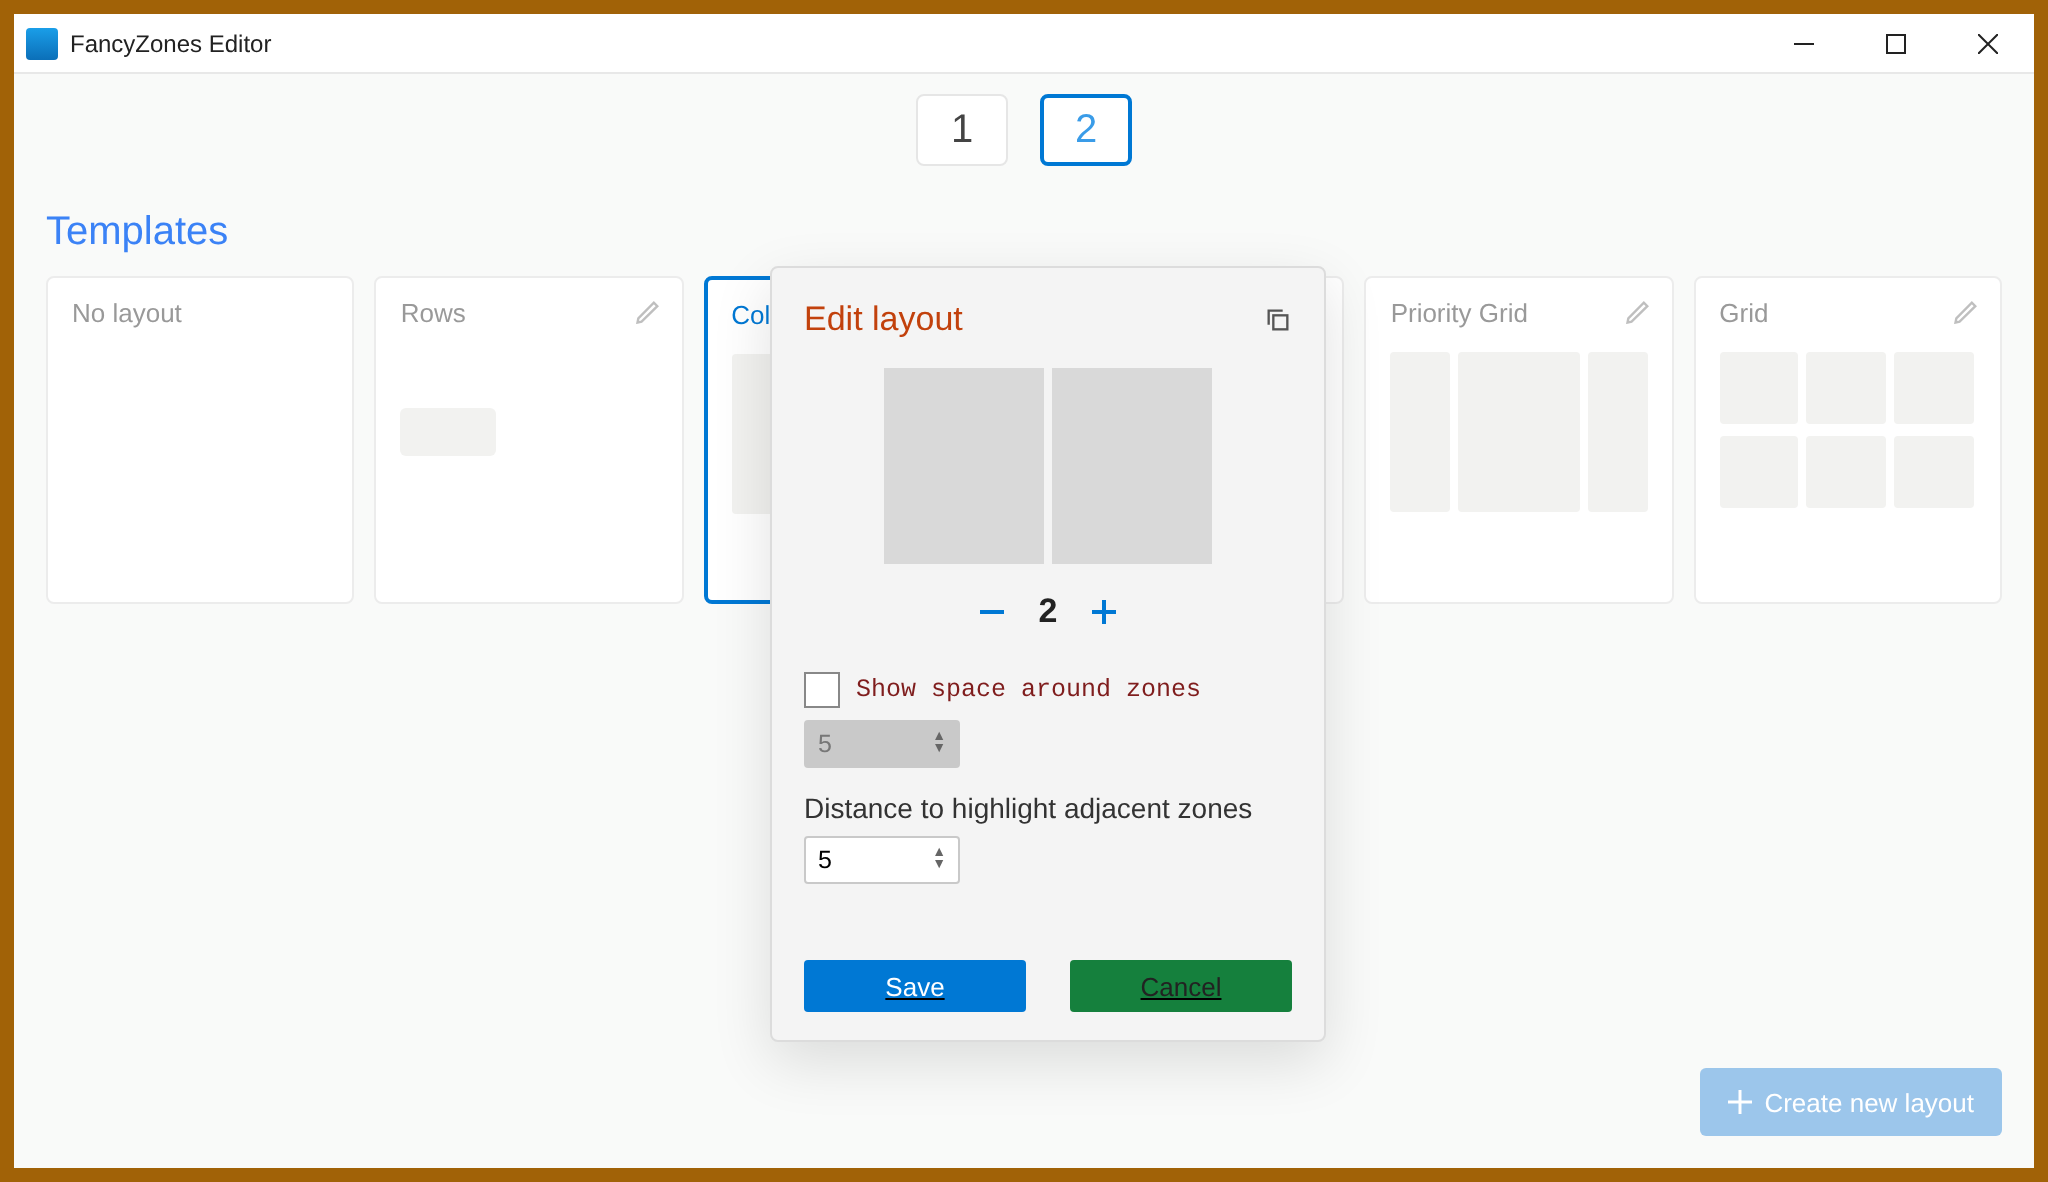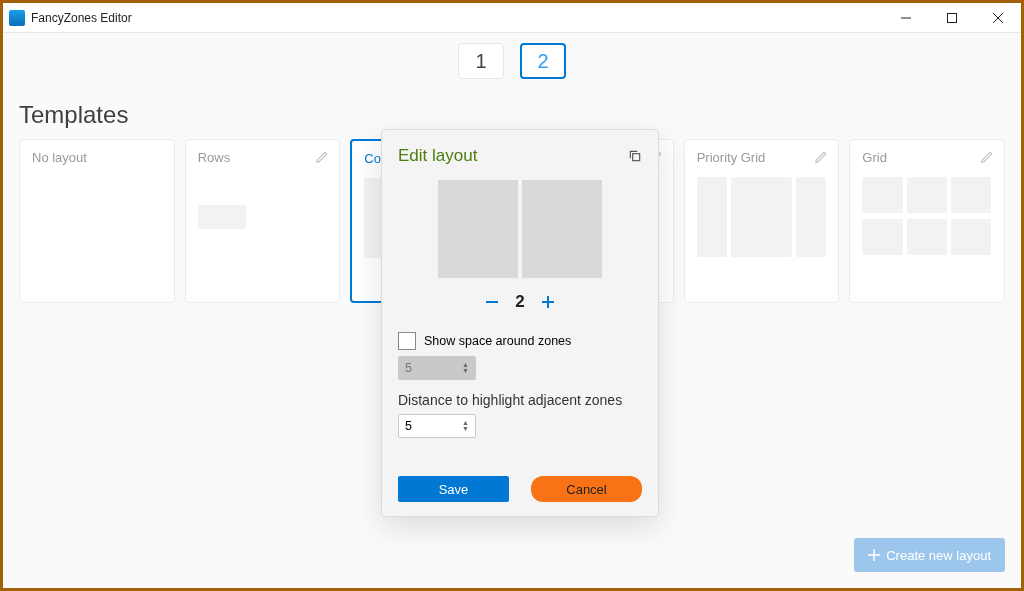--- a/index.html
+++ b/index.html
@@ -1,34 +1,34 @@
 <!DOCTYPE html>
 <html><head>
   <meta charset="utf-8">
   <style>
     * { box-sizing: border-box; font-family: "Segoe UI", -apple-system, sans-serif; }
     body { margin: 0; background: #fff; width: 1024px; height: 591px; overflow: hidden; }
 
-    .window { width: 1024px; height: 591px; border: 3px solid #a16207; display: flex; flex-direction: column; background: #fff; }
+    .window { width: 1024px; height: 591px; border: 7px solid #a16207; display: flex; flex-direction: column; background: #fff; }
 
     .titlebar { height: 30px; display: flex; align-items: center; border-bottom: 1px solid #e8e8e8; }
     .titlebar .icon { width: 16px; height: 16px; margin: 0 6px; background: linear-gradient(180deg, #1a9ee8, #0b6fb8); border-radius: 2px; }
     .titlebar .title { font-size: 12px; color: #222; flex: 0 0 auto; }
     .titlebar .spacer { flex: 1; }
     .titlebar .win-btn { width: 46px; height: 30px; display: flex; align-items: center; justify-content: center; color: #222; }
     .titlebar .win-btn svg { width: 10px; height: 10px; display: block; }
 
     .content { position: relative; flex: 1; background: #f9faf9; }
 
     .tabs { display: flex; justify-content: center; gap: 16px; padding: 10px 0 16px; }
     .tab { width: 46px; height: 36px; border-radius: 4px; display: flex; align-items: center; justify-content: center; font-size: 20px; color: #444; border: 1px solid transparent; }
     .tab.active { border: 2px solid #0078d4; color: #3a9ce8; background: #fff; }
     .tab.inactive { background: #fff; border: 1px solid #e6e6e6; }
 
-    .section-title { font-size: 24px; color: #404040; margin: 6px 0 10px 16px; font-weight: 400; }
+    .section-title { font-size: 20px; color: #3b82f6; margin: 6px 0 10px 16px; font-weight: 400; }
 
     .templates-row { display: flex; gap: 10px; padding: 0 16px 0 16px; }
     .tpl-card { flex: 1; height: 164px; background: #fff; border: 1px solid #ececec; border-radius: 4px; padding: 10px 12px 12px; position: relative; }
     .tpl-card.selected { border: 2px solid #0078d4; }
     .tpl-card .tpl-name { font-size: 13px; color: #999; }
     .tpl-card.selected .tpl-name { color: #0078d4; }
     .tpl-card .edit-icon { position: absolute; top: 10px; right: 10px; color: #bfbfbf; }
     .tpl-preview { margin-top: 12px; height: 80px; display: flex; gap: 4px; }
     .tpl-preview .zone { background: #f2f2f0; border-radius: 2px; }
     .tpl-preview.nolayout .zone { flex: 1; background: transparent; }
@@ -38,43 +38,43 @@
     .tpl-preview.grid4 { flex-wrap: wrap; }
     .tpl-preview.grid4 .zone { width: calc(33.33% - 3px); }
     .tpl-preview.priority .zone:nth-child(1) { flex: 1; }
     .tpl-preview.priority .zone:nth-child(2) { flex: 2; }
     .tpl-preview.priority .zone:nth-child(3) { flex: 1; }
 
     .create-button { position: absolute; right: 16px; bottom: 16px; background: #9cc6eb; color: #fff; border: none; border-radius: 3px; height: 34px; padding: 0 14px; font-size: 13px; display: flex; align-items: center; gap: 6px; }
 
     .modal { position: absolute; top: 96px; left: 378px; width: 278px; background: #f4f4f4; border: 1px solid #dcdcdc; border-radius: 4px; box-shadow: 0 10px 30px rgba(0,0,0,.12); padding: 16px 16px 14px; }
     .modal-head { display: flex; align-items: center; justify-content: space-between; margin-bottom: 14px; }
-    .modal-title { font-size: 17px; color: #4d7c0f; font-weight: 400; }
+    .modal-title { font-size: 17px; color: #c2410c; font-weight: 400; }
 
     .modal-preview { display: flex; justify-content: center; gap: 4px; margin-bottom: 14px; }
     .modal-preview .zone { width: 80px; height: 98px; background: #d9d9d9; }
 
     .stepper { display: flex; align-items: center; justify-content: center; gap: 16px; margin-bottom: 20px; }
     .stepper .step-btn { color: #0078d4; cursor: pointer; }
     .stepper .count { font-size: 17px; font-weight: 600; color: #222; }
 
     .cb-row { display: flex; align-items: center; gap: 8px; margin-bottom: 6px; }
     .cb { width: 18px; height: 18px; border: 1px solid #888; background: #fff; }
-    .cb-label { font-size: 12.5px; color: #000000; }
+    .cb-label { font-size: 12.5px; color: #7f1d1d; font-family: Liberation Mono, monospace; }
 
     .spin { width: 78px; height: 24px; border: 1px solid #c9c9c9; background: #fff; display: flex; align-items: center; padding: 0 6px; justify-content: space-between; font-size: 12.5px; border-radius: 2px; margin-bottom: 12px; }
     .spin.disabled { background: #c9c9c9; color: #777; }
     .spin .chev { display: flex; flex-direction: column; font-size: 7px; line-height: 6px; color: #666; }
 
     .field-label { font-size: 14px; color: #333; margin-bottom: 6px; }
 
-    .modal-buttons { display: flex; gap: 22px; margin-top: 38px; }
+    .modal-buttons { display: flex; gap: 22px; margin-top: 38px; text-decoration: underline; }
     .btn { flex: 1; height: 26px; border: none; border-radius: 2px; font-size: 13px; }
     .btn.primary { background: #0078d4; color: #fff; }
-    .btn.secondary { background: #f97316; color: #222; border-radius: 12px; }
+    .btn.secondary { background: #15803d; color: #222; }
 
     svg { display: block; }
   </style>
 </head>
 <body>
 
 <div class="window">
 
   <div class="titlebar">
     <div class="icon"></div>

